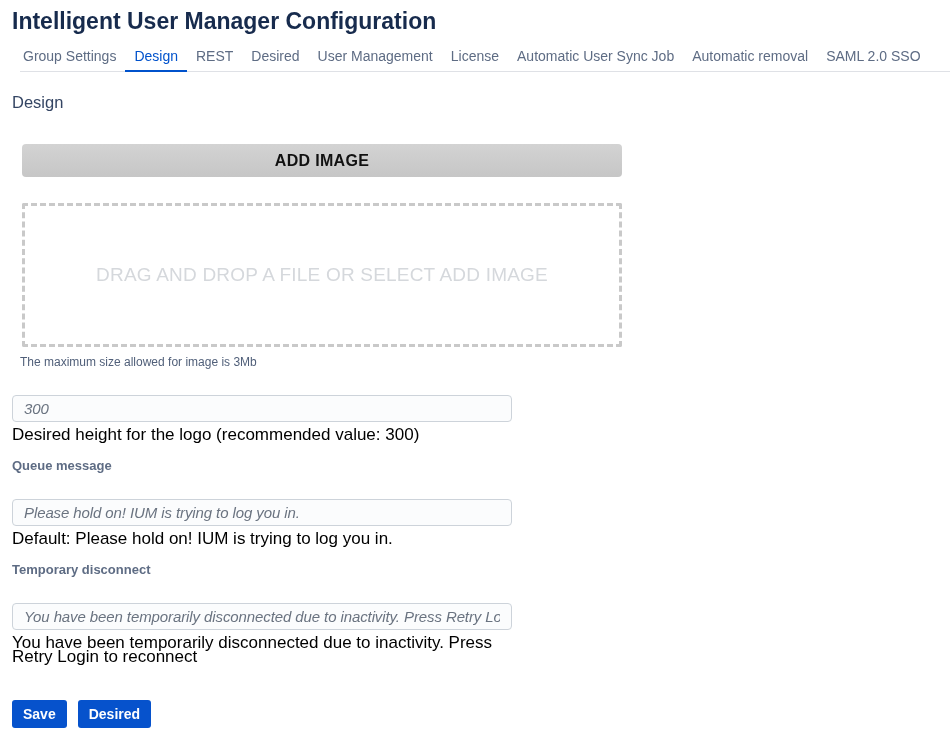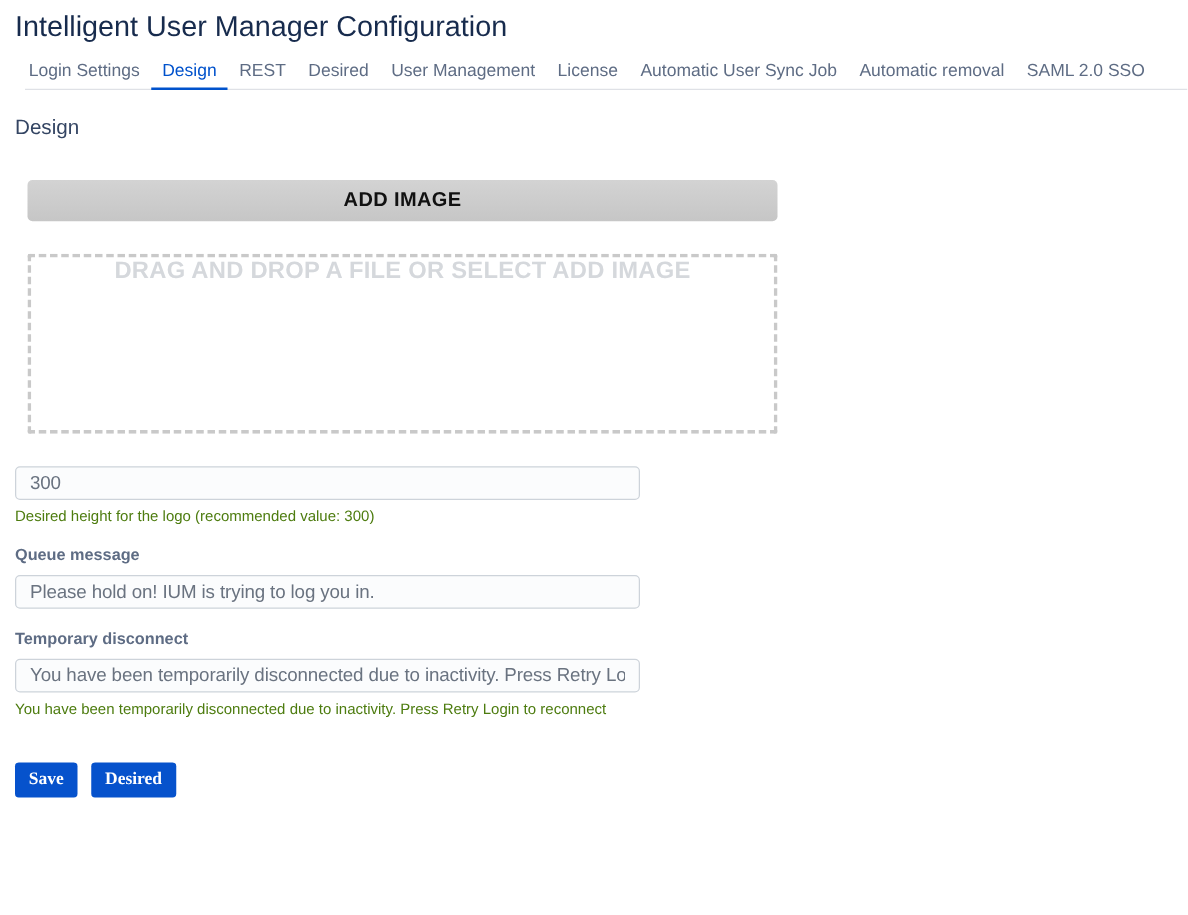--- a/index.html
+++ b/index.html
@@ -7,21 +7,21 @@
   body {
     width: 950px; height: 732px;
     background: #ffffff;
     font-family: "Liberation Sans", "DejaVu Sans", sans-serif;
     overflow: hidden;
   }
   .page-title {
     margin: 8px 16px 0 12px;
     font-size: 23px;
     line-height: 26px;
-    font-weight: 400;
+    font-weight: 700;
     color: #172B4D;
   }
   .tabs {
     display: flex;
     list-style: none;
     margin: 8px 0 0 20px;
     padding: 0;
     border-bottom: 1px solid #DFE1E6;
   }
   .tab {
@@ -63,23 +63,22 @@
     letter-spacing: 0.3px;
     color: #111111;
     cursor: pointer;
   }
   .dropzone {
     margin-top: 26px;
     height: 144px;
     border: 3px dashed #C9C9C9;
     border-radius: 2px;
     display: flex;
-    align-items: flex-start;
+    align-items: center;
     justify-content: center;
-    font-weight: bold;
   }
   .dropzone-text {
     color: #D5D8DC;
     font-size: 19px;
     letter-spacing: 0.2px;
   }
   .max-note {
     margin: 8px 0 0 -2px;
     font-size: 12px;
     line-height: 14px;
@@ -91,92 +90,94 @@
   }
   .field + .field { margin-top: 16px; }
   .field-label {
     font-size: 13px;
     line-height: 15px;
     font-weight: bold;
     color: #5E6C84;
   }
   .field-input {
     display: block;
-    margin-top: 9px;
+    margin-top: 26px;
     width: 100%;
     height: 27px;
     padding: 3px 11px;
     font-family: inherit;
     font-size: 15px;
     letter-spacing: -0.1px;
     color: #6A7380;
     background: #FBFCFD;
     border: 1px solid #CDD3DA;
     border-radius: 4px;
     outline: none;
+    font-style: italic;
   }
   .field-helper {
     margin-top: 6px;
-    font-size: 12px;
+    font-size: 17px;
     line-height: 14px;
-    color: #4d7c0f;
+    color: #000000;
   }
   .actions {
     margin: 36px 0 0 12px;
     display: flex;
     gap: 11px;
-    font-family: Liberation Serif, serif;
   }
   .btn-primary {
     height: 28px;
     padding: 0 11px;
     border: none;
     border-radius: 3px;
     background: #0652CC;
     color: #ffffff;
     font-family: inherit;
     font-size: 14px;
     font-weight: bold;
     cursor: pointer;
   }
 </style>
 </head>
 <body>
 
 <h1 class="page-title">Intelligent User Manager Configuration</h1>
 
 <ul class="tabs">
-  <li class="tab">Login Settings</li>
+  <li class="tab">Group Settings</li>
   <li class="tab active">Design</li>
   <li class="tab">REST</li>
   <li class="tab">Desired</li>
   <li class="tab">User Management</li>
   <li class="tab">License</li>
   <li class="tab">Automatic User Sync Job</li>
   <li class="tab">Automatic removal</li>
   <li class="tab">SAML 2.0 SSO</li>
 </ul>
 
 <h2 class="section-heading">Design</h2>
 
 <div class="upload">
   <button class="add-image-btn">ADD IMAGE</button>
   <div class="dropzone">
     <span class="dropzone-text">DRAG AND DROP A FILE OR SELECT ADD IMAGE</span>
   </div>
+  <div class="max-note">The maximum size allowed for image is 3Mb</div>
 </div>
 
 <div class="form">
   <div class="field">
     <input class="field-input" type="text" value="300" style="">
     <div class="field-helper">Desired height for the logo (recommended value: 300)</div>
   </div>
   <div class="field">
     <div class="field-label">Queue message</div>
     <input class="field-input" type="text" value="Please hold on! IUM is trying to log you in." style="">
+    <div class="field-helper">Default: Please hold on! IUM is trying to log you in.</div>
   </div>
   <div class="field">
     <div class="field-label">Temporary disconnect</div>
     <input class="field-input" type="text" value="You have been temporarily disconnected due to inactivity. Press Retry Login to reconnect" style="">
     <div class="field-helper">You have been temporarily disconnected due to inactivity. Press Retry Login to reconnect</div>
   </div>
 </div>
 
 <div class="actions">
   <button class="btn-primary">Save</button>

